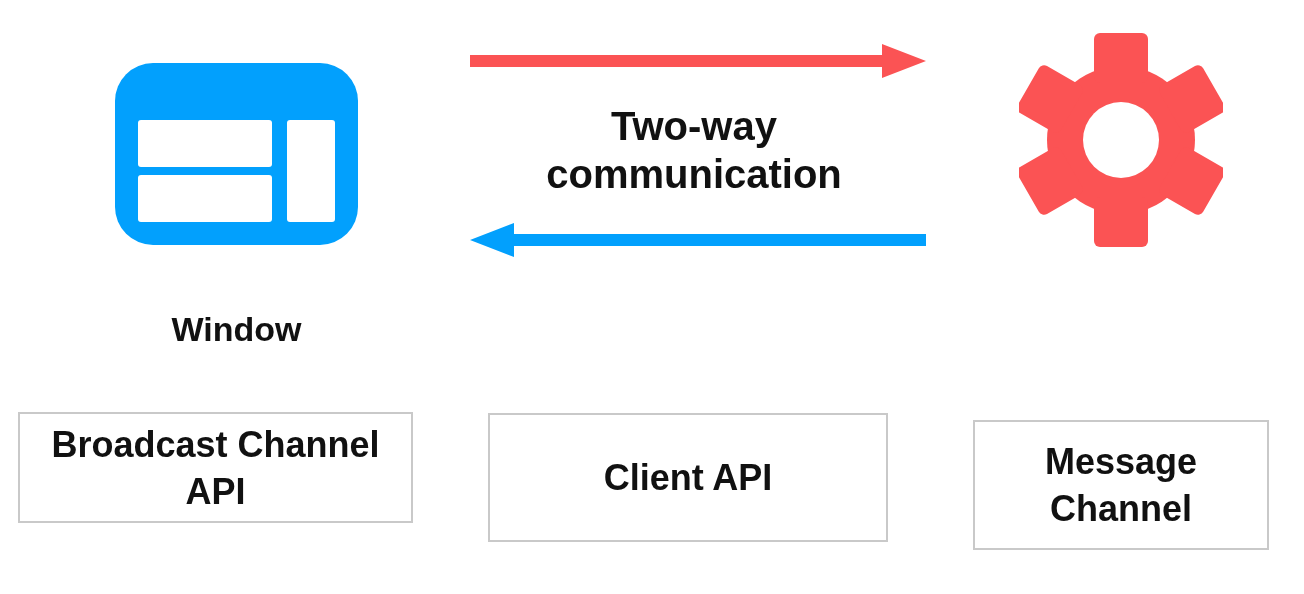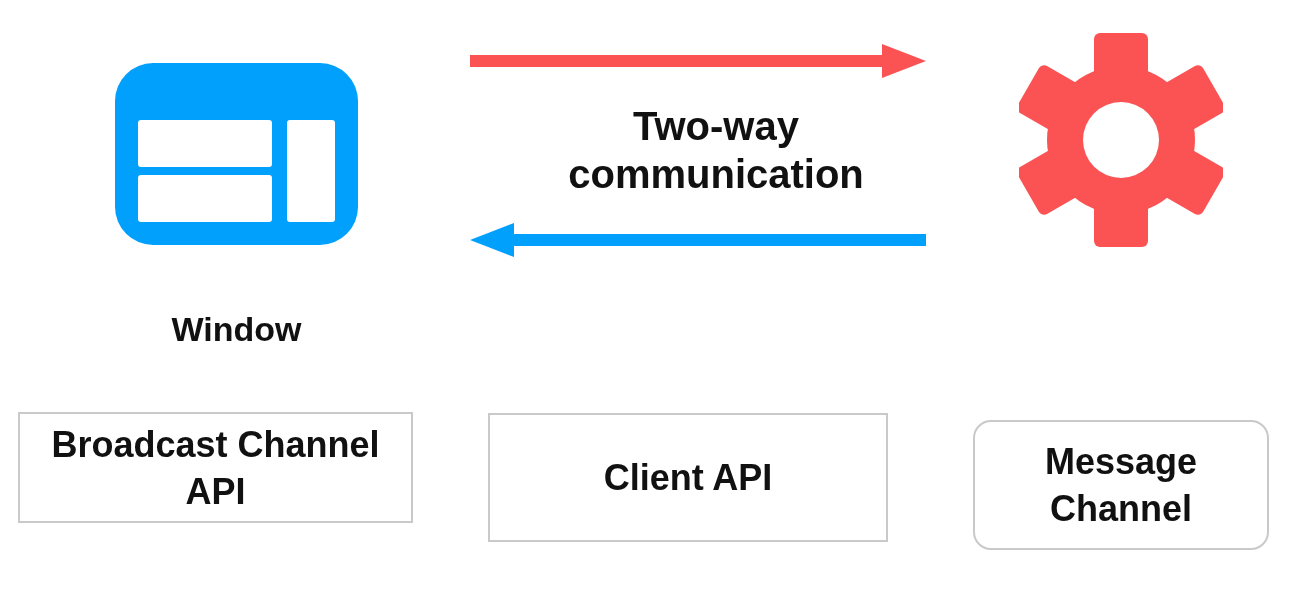--- a/index.html
+++ b/index.html
@@ -52,21 +52,21 @@
     left: 115px;
     top: 310px;
     width: 243px;
   }
   .worker-label {
     left: 1029px;
     top: 300px;
     width: 204px;
   }
   .comm-label {
-    left: 466px;
+    left: 444px;
     top: 102px;
     width: 500px;
     font-weight: 700;
     font-size: 40px;
     line-height: 48px;
     text-align: center;
     white-space: pre-line;
   }
 
   
@@ -93,21 +93,20 @@
     left: 488px;
     top: 413px;
     width: 400px;
     height: 129px;
   }
   .box-message {
     left: 973px;
     top: 420px;
     width: 296px;
     height: 130px;
-    border-radius: 18px;
   }
 </style>
 </head>
 <body>
 
 <div class="stage">
 
   <svg class="abs window-icon" width="243" height="182" viewBox="0 0 243 182" aria-hidden="true">
     <rect x="0" y="0" width="243" height="182" rx="38" fill="#02a0fd"></rect>
     <rect x="23" y="57" width="134" height="47" rx="3" fill="#ffffff"></rect>

